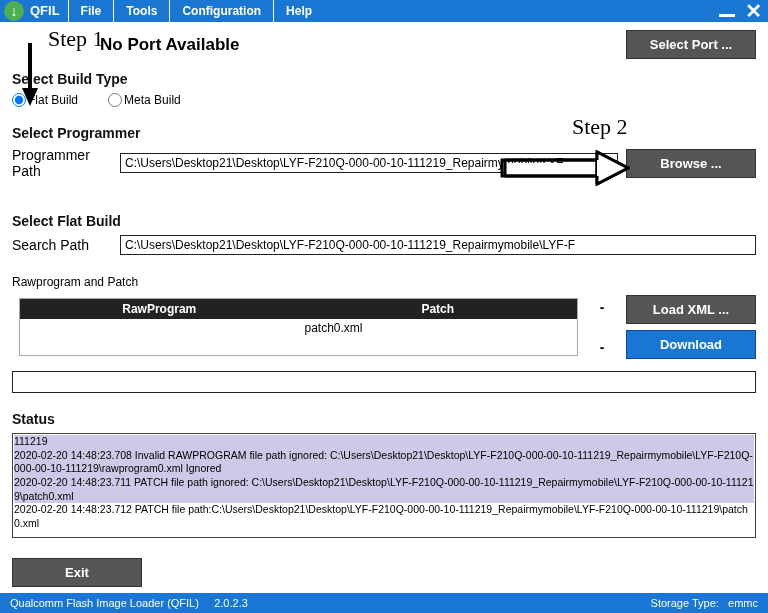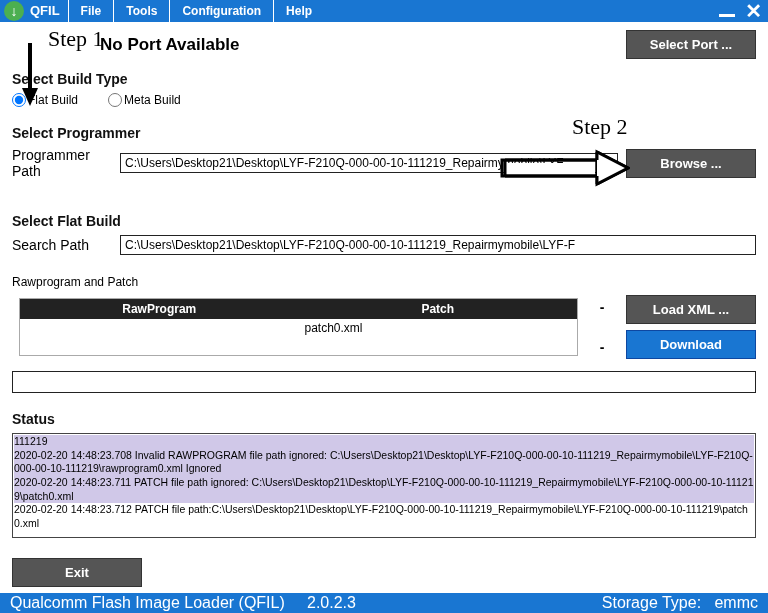--- a/index.html
+++ b/index.html
@@ -29,21 +29,21 @@
   .thead .col { flex: 1; text-align: center; font-weight: bold; }
   .tbody { display: flex; height: 36px; background: #fff; }
   .tbody .col { flex: 1; padding: 2px 6px; font-size: 12px; }
   .table-ctrl { width: 12px; display: flex; flex-direction: column; justify-content: space-between; height: 56px; font-weight: bold; font-size: 14px; text-align: center; }
   .progress-bar { border: 1px solid #222; height: 22px; margin-top: 12px; }
   .right-col { display: flex; flex-direction: column; gap: 6px; }
   .status-box { border: 1px solid #444; height: 105px; overflow-y: scroll; background: #fff; font-size: 10.5px; line-height: 1.3; padding: 1px; margin-top: 2px; }
   .status-line { white-space: normal; word-break: break-all; }
   .status-line.hl { background: #d0c8e8; }
   .exit-row { display: flex; justify-content: flex-start; margin-top: 20px; padding-right: 4px; }
-  .statusbar { position: absolute; bottom: 0; left: 0; right: 0; background: #1976d2; color: #fff; height: 20px; display: flex; align-items: center; padding: 0 10px; font-size: 16px; justify-content: space-between; }
+  .statusbar { position: absolute; bottom: 0; left: 0; right: 0; background: #1976d2; color: #fff; height: 20px; display: flex; align-items: center; padding: 0 10px; font-size: 11px; justify-content: space-between; }
   .annot { position: absolute; color: #000; font-family: Georgia, serif; font-size: 22px; pointer-events: none; }
   .step1 { top: 26px; left: 48px; }
   .step2 { top: 114px; left: 572px; font-size: 22px; }
   .arrow-down { position: absolute; top: 38px; left: 18px; pointer-events: none; }
   .arrow-right { position: absolute; top: 148px; left: 500px; pointer-events: none; }
   input[type=radio] { width: 14px; height: 14px; }
 </style>
 </head>
 <body>
 

